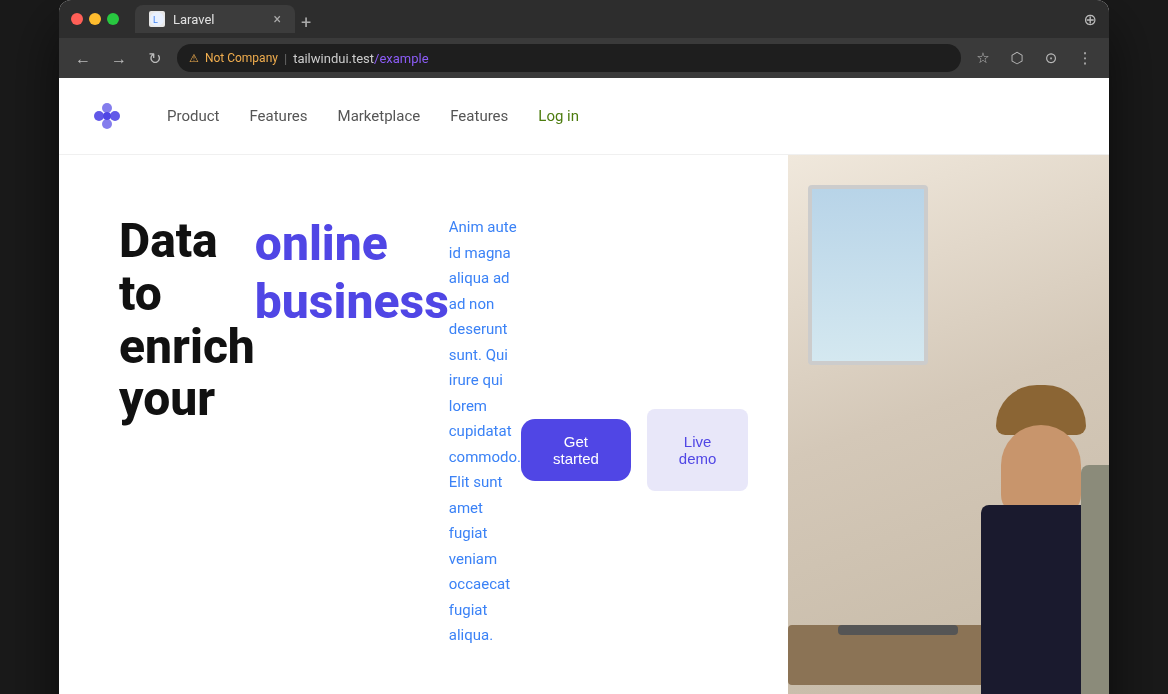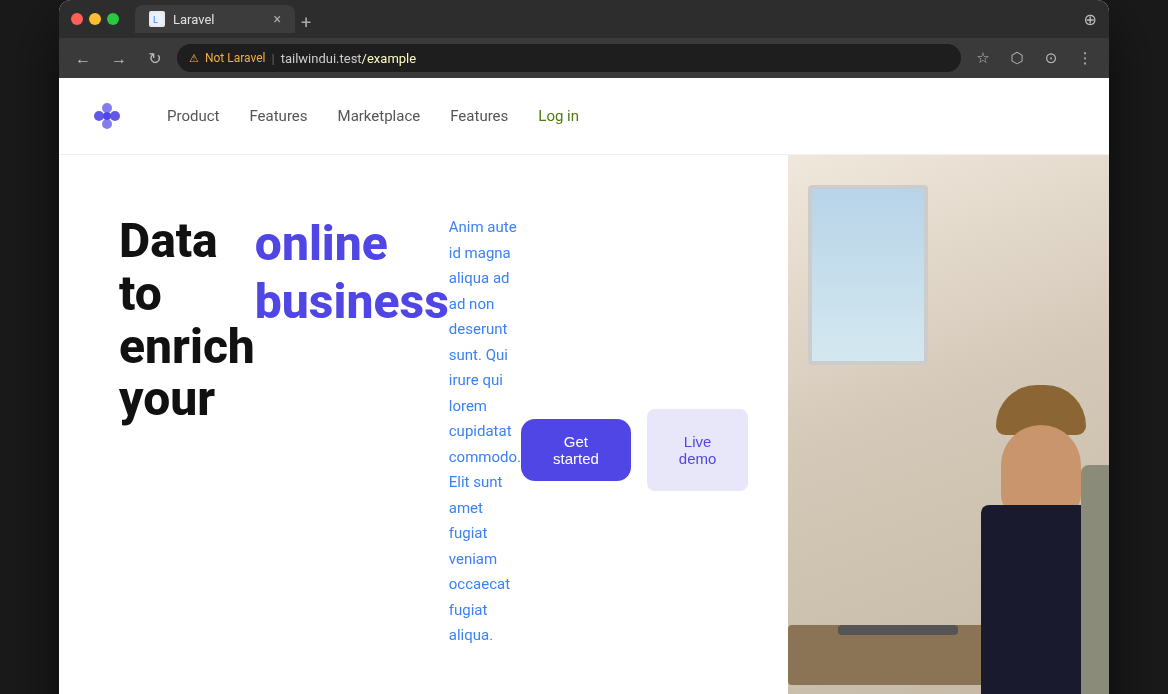--- a/index.html
+++ b/index.html
@@ -448,24 +448,24 @@
     <div style="margin-left:auto; color:#bbb; font-size:16px; cursor:pointer;">⊕</div>
   </div>
 
   <div class="browser-toolbar">
     <div class="nav-btn">←</div>
     <div class="nav-btn">→</div>
     <div class="nav-btn">↻</div>
 
     <div class="address-bar">
       <span class="lock-icon">⚠</span>
-      <span class="not-secure">Not Laravel</span>
+      <span class="not-secure">Not Company</span>
       <span class="address-text" style="color:#666;">|</span>
       <span class="address-text">
-        <span style="color:#ccc;">tailwindui.test</span><span style="color:#fef9c3;">/example</span>
+        <span style="color:#ccc;">tailwindui.test</span><span style="color:#8b5cf6;">/example</span>
       </span>
     </div>
 
     <div class="toolbar-actions">
       <div class="toolbar-action-btn">☆</div>
       <div class="toolbar-action-btn">⬡</div>
       <div class="toolbar-action-btn">⊙</div>
       <div class="toolbar-action-btn">⋮</div>
     </div>
   </div>

